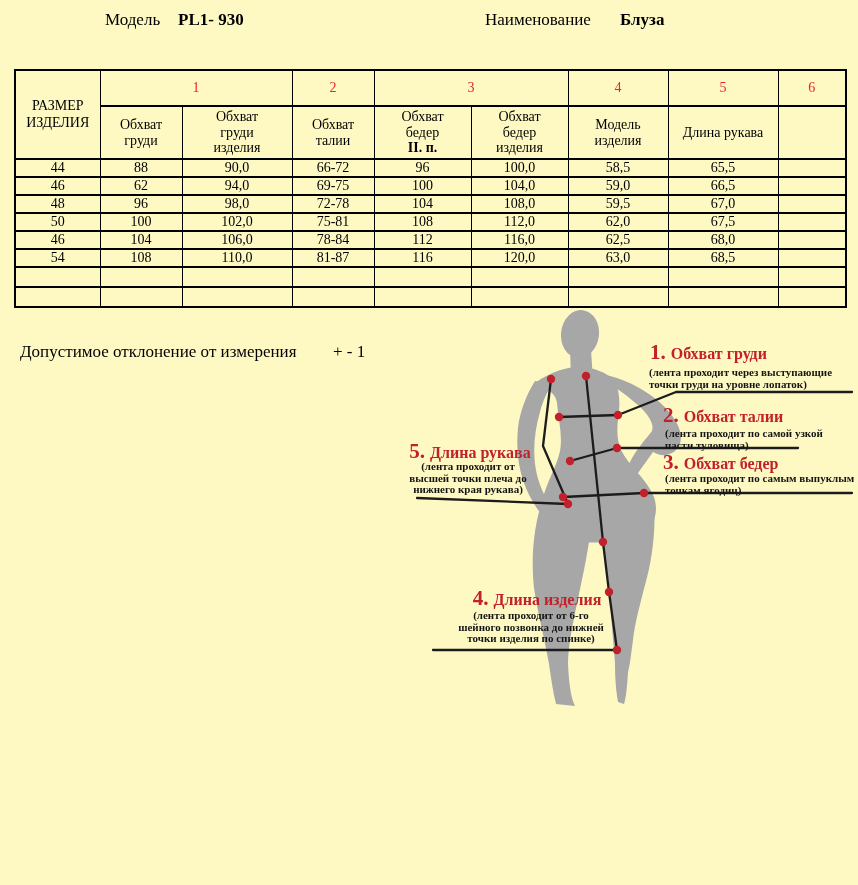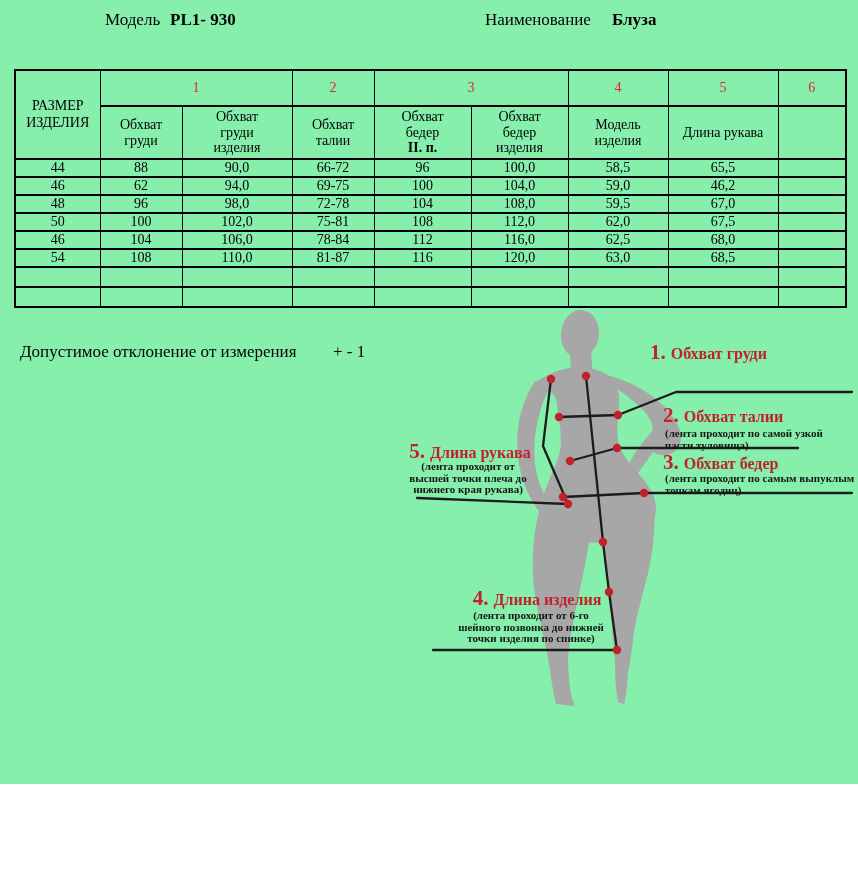--- a/index.html
+++ b/index.html
@@ -2,25 +2,25 @@
 <html style="--table-red: #e8212b; --ann-red: #c2202a; --sil-grey: #a7a7a7; --line-col: #1c1c1c;"><head>
 <meta charset="utf-8">
 <style>
   :root{
     --table-red:#e8212b;
     --ann-red:#c2202a;
     --sil-grey:#a7a7a7;
     --line-col:#1c1c1c;
   }
   html,body{margin:0;padding:0;background:#fff;}
-  .page{position:relative;width:858px;height:784px;background:#86efac;overflow:hidden;
+  .page{position:relative;width:858px;height:885px;background:#fef9c3;overflow:hidden;
         font-family:"Liberation Serif",serif;color:#000;}
   
   .doc-label{position:absolute;font-size:17px;white-space:nowrap;}
-  .bold{font-weight:bold;}
+  .bold{font-weight:bold;margin-left:8px;}
   
   .sz-table{position:absolute;left:14px;top:69px;width:831px;border-collapse:collapse;
             table-layout:fixed;border:2px solid #000;}
   .sz-table td,.sz-table th{border-left:1px solid #000;border-right:1px solid #000;
             border-top:2px solid #000;border-bottom:2px solid #000;
             text-align:center;vertical-align:middle;padding:0 1px;
             font-family:"Liberation Serif",serif;font-weight:normal;font-size:14px;
             overflow:hidden;}
   .row-groups{height:36px;}
   .group-num{font-size:22px;font-weight:bold;color:var(--table-red);}
@@ -111,21 +111,21 @@
           <td></td>
         </tr>
         <tr class="data-row">
           <td class="size-col">46</td>
           <td>62</td>
           <td>94,0</td>
           <td>69-75</td>
           <td>100</td>
           <td>104,0</td>
           <td>59,0</td>
-          <td>46,2</td>
+          <td>66,5</td>
           <td></td>
         </tr>
         <tr class="data-row">
           <td class="size-col">48</td>
           <td>96</td>
           <td>98,0</td>
           <td>72-78</td>
           <td>104</td>
           <td>108,0</td>
           <td>59,5</td>
@@ -225,20 +225,22 @@
       <circle class="mdot" cx="603" cy="542" r="4.2"></circle>
       <circle class="mdot" cx="609" cy="592" r="4.2"></circle>
       <circle class="mdot" cx="617" cy="650" r="4.2"></circle>
     </g>
   </svg>
 
   <div class="ann-head" style="left:650px;top:340px;">
     <span class="ann-num">1.</span>
     <span class="ann-title">Обхват груди</span>
   </div>
+  <div class="ann-desc" style="left:649px;top:367px;width:200px;">(лента проходит через выступающие
+точки груди на уровне лопаток)</div>
 
   <div class="ann-head" style="left:663px;top:403px;">
     <span class="ann-num">2.</span>
     <span class="ann-title">Обхват талии</span>
   </div>
   <div class="ann-desc" style="left:665px;top:428px;width:190px;">(лента проходит по самой узкой
 части туловища)</div>
 
   <div class="ann-head" style="left:663px;top:450px;">
     <span class="ann-num">3.</span>

